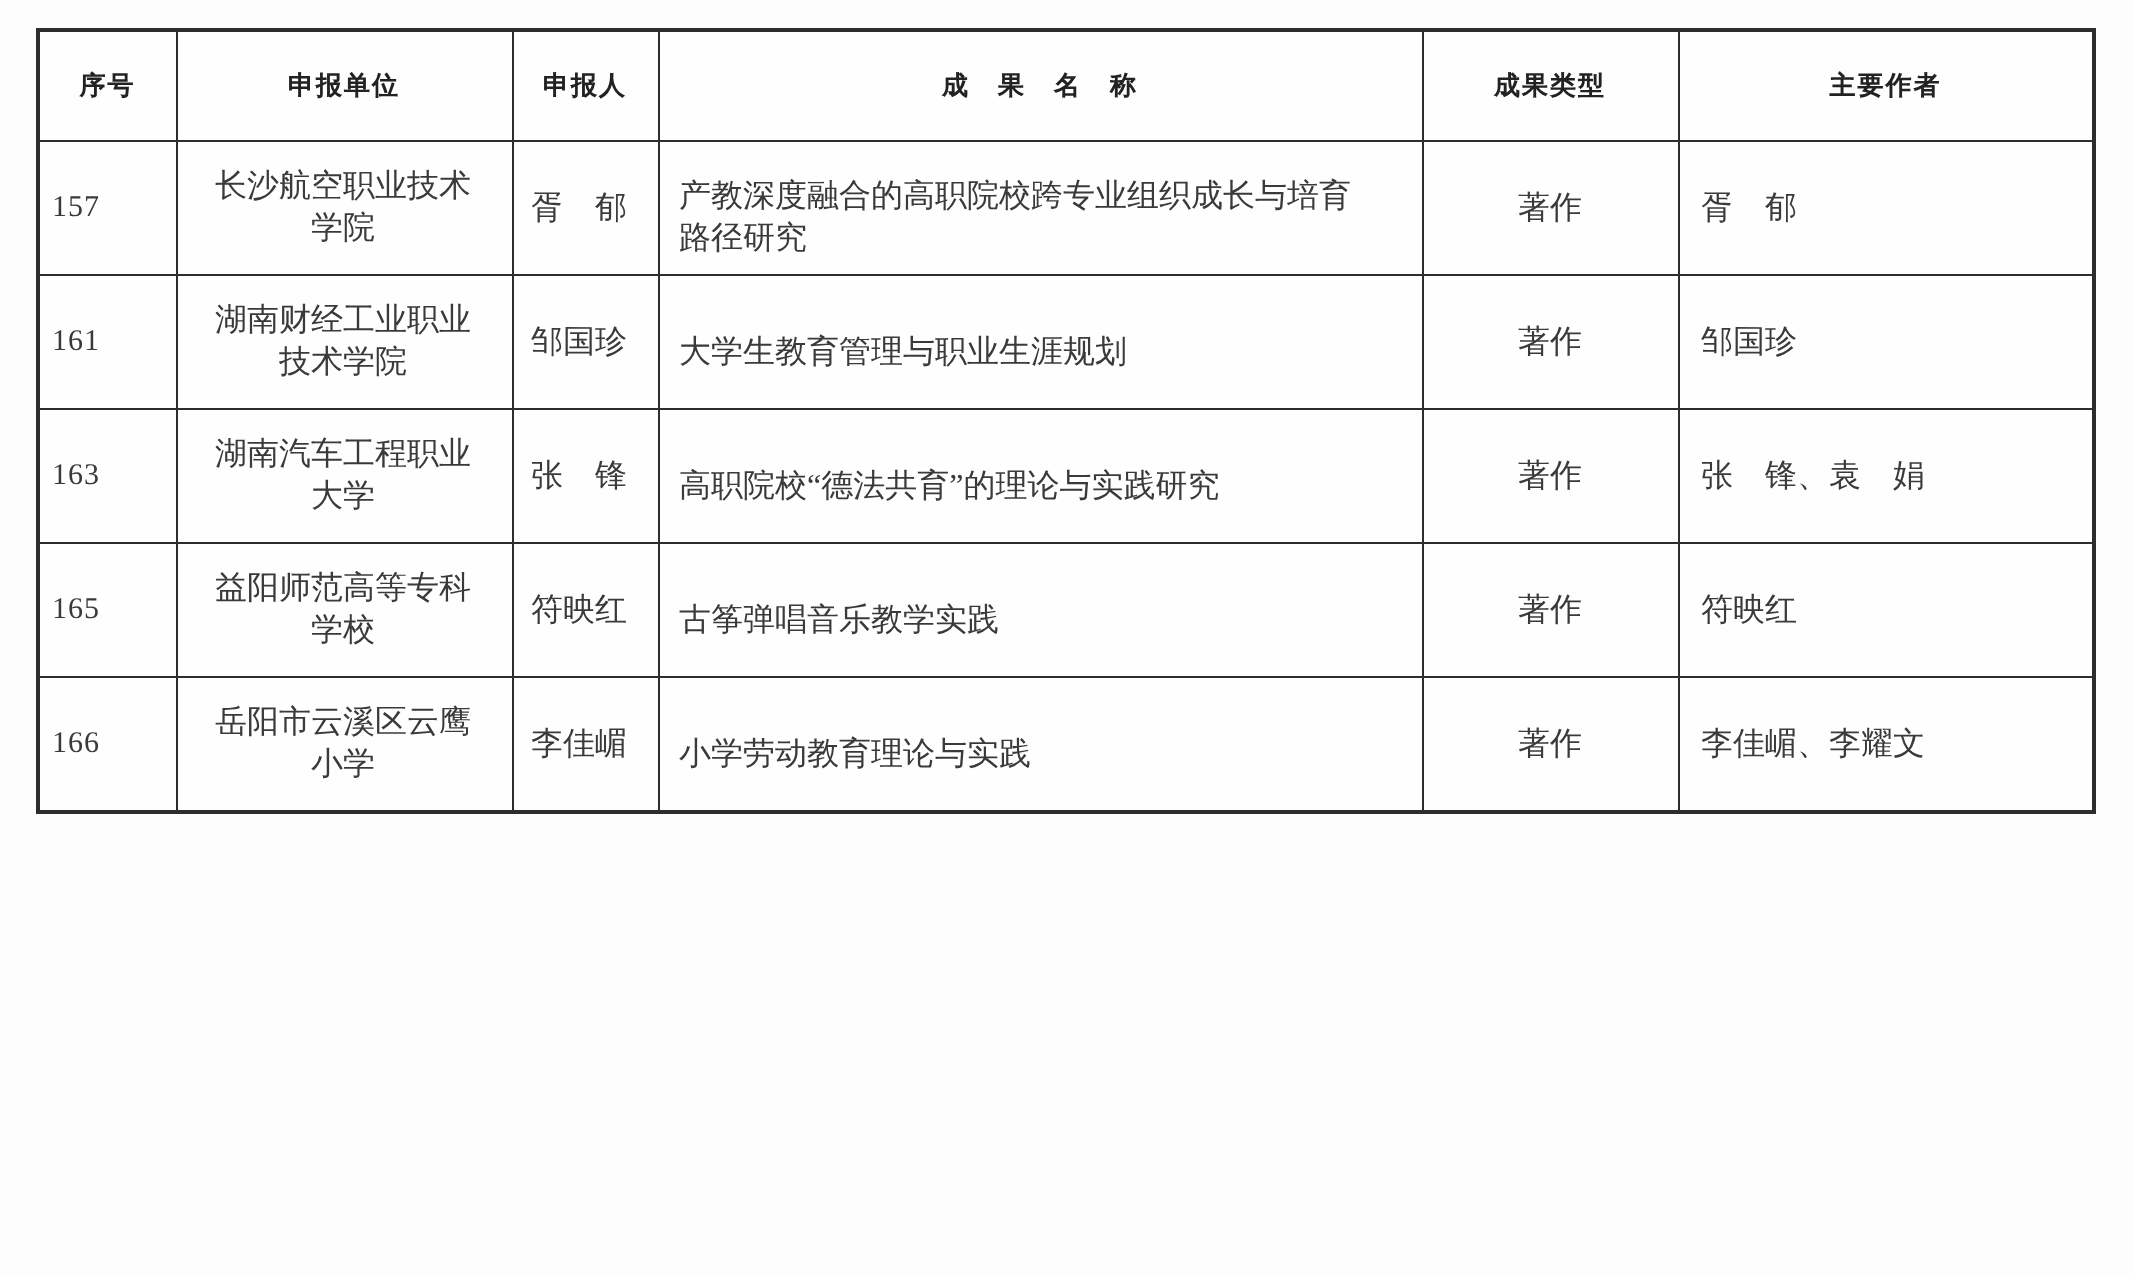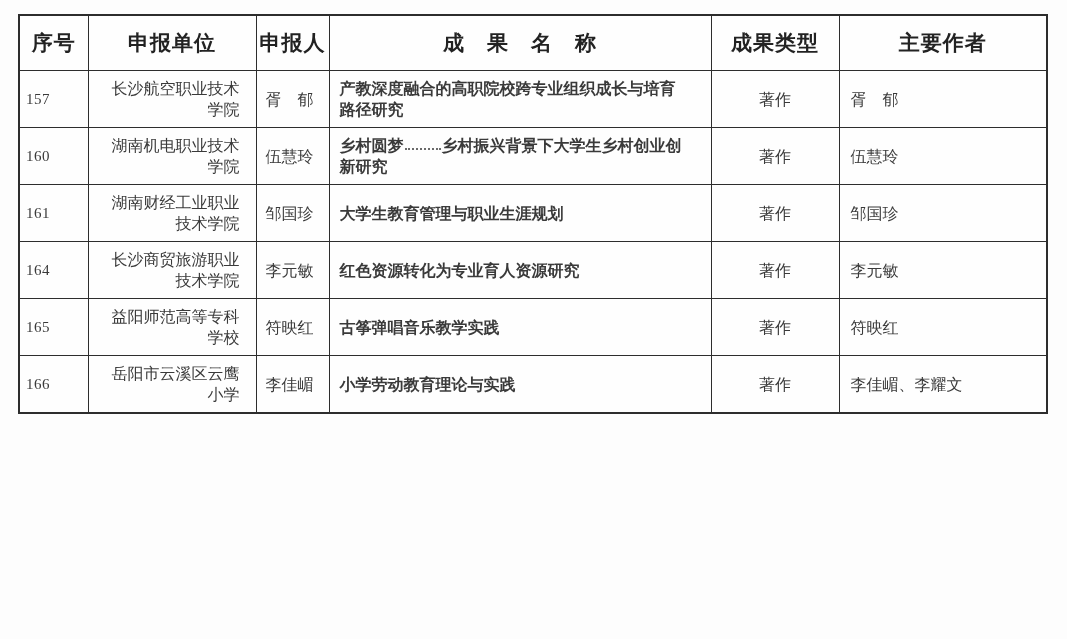--- a/index.html
+++ b/index.html
@@ -34,39 +34,39 @@
   }
   table.results { border-width: 2px; }
   col.w-no        { width: 69px;  }
   col.w-unit      { width: 168px; }
   col.w-applicant { width: 73px;  }
   col.w-name      { width: 382px; }
   col.w-type      { width: 128px; }
   col.w-authors   { width: 208px; }
   thead th {
     height: 54px;
-    font-size: 21px;
+    font-size: 13px;
     font-weight: bold;
     color: #222222;
     text-align: center;
     vertical-align: middle;
     padding: 0 2px;
     letter-spacing: 1px;
   }
   tbody td {
     height: 50px;
     vertical-align: middle;
     line-height: 21px;
     padding: 3px 6px;
     word-break: break-all;
   }
   tbody td.col-no        { text-align: left; font-size: 15px; letter-spacing: 0.5px; }
-  tbody td.col-unit      { text-align: right; padding: 3px 16px 3px 15px; }
+  tbody td.col-unit      { text-align: center; padding: 3px 16px 3px 15px; }
   tbody td.col-applicant { text-align: left; padding-left: 9px; }
-  tbody td.col-name      { text-align: left; padding: 3px 28px 3px 10px; font-weight: bold; }
+  tbody td.col-name      { text-align: left; padding: 13px 28px 3px 10px; }
   tbody td.col-type      { text-align: center; }
   tbody td.col-authors   { text-align: left; padding: 3px 10px 3px 11px; }
   .dotted-dash {
     display: inline-block;
     width: 36px;
     height: 3px;
     border-bottom: 2px dotted #6a6a6a;
     vertical-align: baseline;
     margin: 0 1px 1px 1px;
   }
@@ -97,42 +97,34 @@
     <tbody>
         <tr>
           <td class="col-no">157</td>
           <td class="col-unit">长沙航空职业技术学院</td>
           <td class="col-applicant">胥　郁</td>
           <td class="col-name">产教深度融合的高职院校跨专业组织成长与培育路径研究</td>
           <td class="col-type">著作</td>
           <td class="col-authors">胥　郁</td>
         </tr>
         <tr>
-          <td class="col-no">160</td>
-          <td class="col-unit">湖南机电职业技术学院</td>
-          <td class="col-applicant">伍慧玲</td>
-          <td class="col-name">乡村圆梦<span class="dotted-dash"></span>乡村振兴背景下大学生乡村创业创新研究</td>
-          <td class="col-type">著作</td>
-          <td class="col-authors">伍慧玲</td>
-        </tr>
-        <tr>
           <td class="col-no">161</td>
           <td class="col-unit">湖南财经工业职业技术学院</td>
           <td class="col-applicant">邹国珍</td>
           <td class="col-name">大学生教育管理与职业生涯规划</td>
           <td class="col-type">著作</td>
           <td class="col-authors">邹国珍</td>
         </tr>
         <tr>
-          <td class="col-no">164</td>
-          <td class="col-unit">长沙商贸旅游职业技术学院</td>
-          <td class="col-applicant">李元敏</td>
-          <td class="col-name">红色资源转化为专业育人资源研究</td>
+          <td class="col-no">163</td>
+          <td class="col-unit">湖南汽车工程职业大学</td>
+          <td class="col-applicant">张　锋</td>
+          <td class="col-name">高职院校“德法共育”的理论与实践研究</td>
           <td class="col-type">著作</td>
-          <td class="col-authors">李元敏</td>
+          <td class="col-authors">张　锋、袁　娟</td>
         </tr>
         <tr>
           <td class="col-no">165</td>
           <td class="col-unit">益阳师范高等专科学校</td>
           <td class="col-applicant">符映红</td>
           <td class="col-name">古筝弹唱音乐教学实践</td>
           <td class="col-type">著作</td>
           <td class="col-authors">符映红</td>
         </tr>
         <tr>

